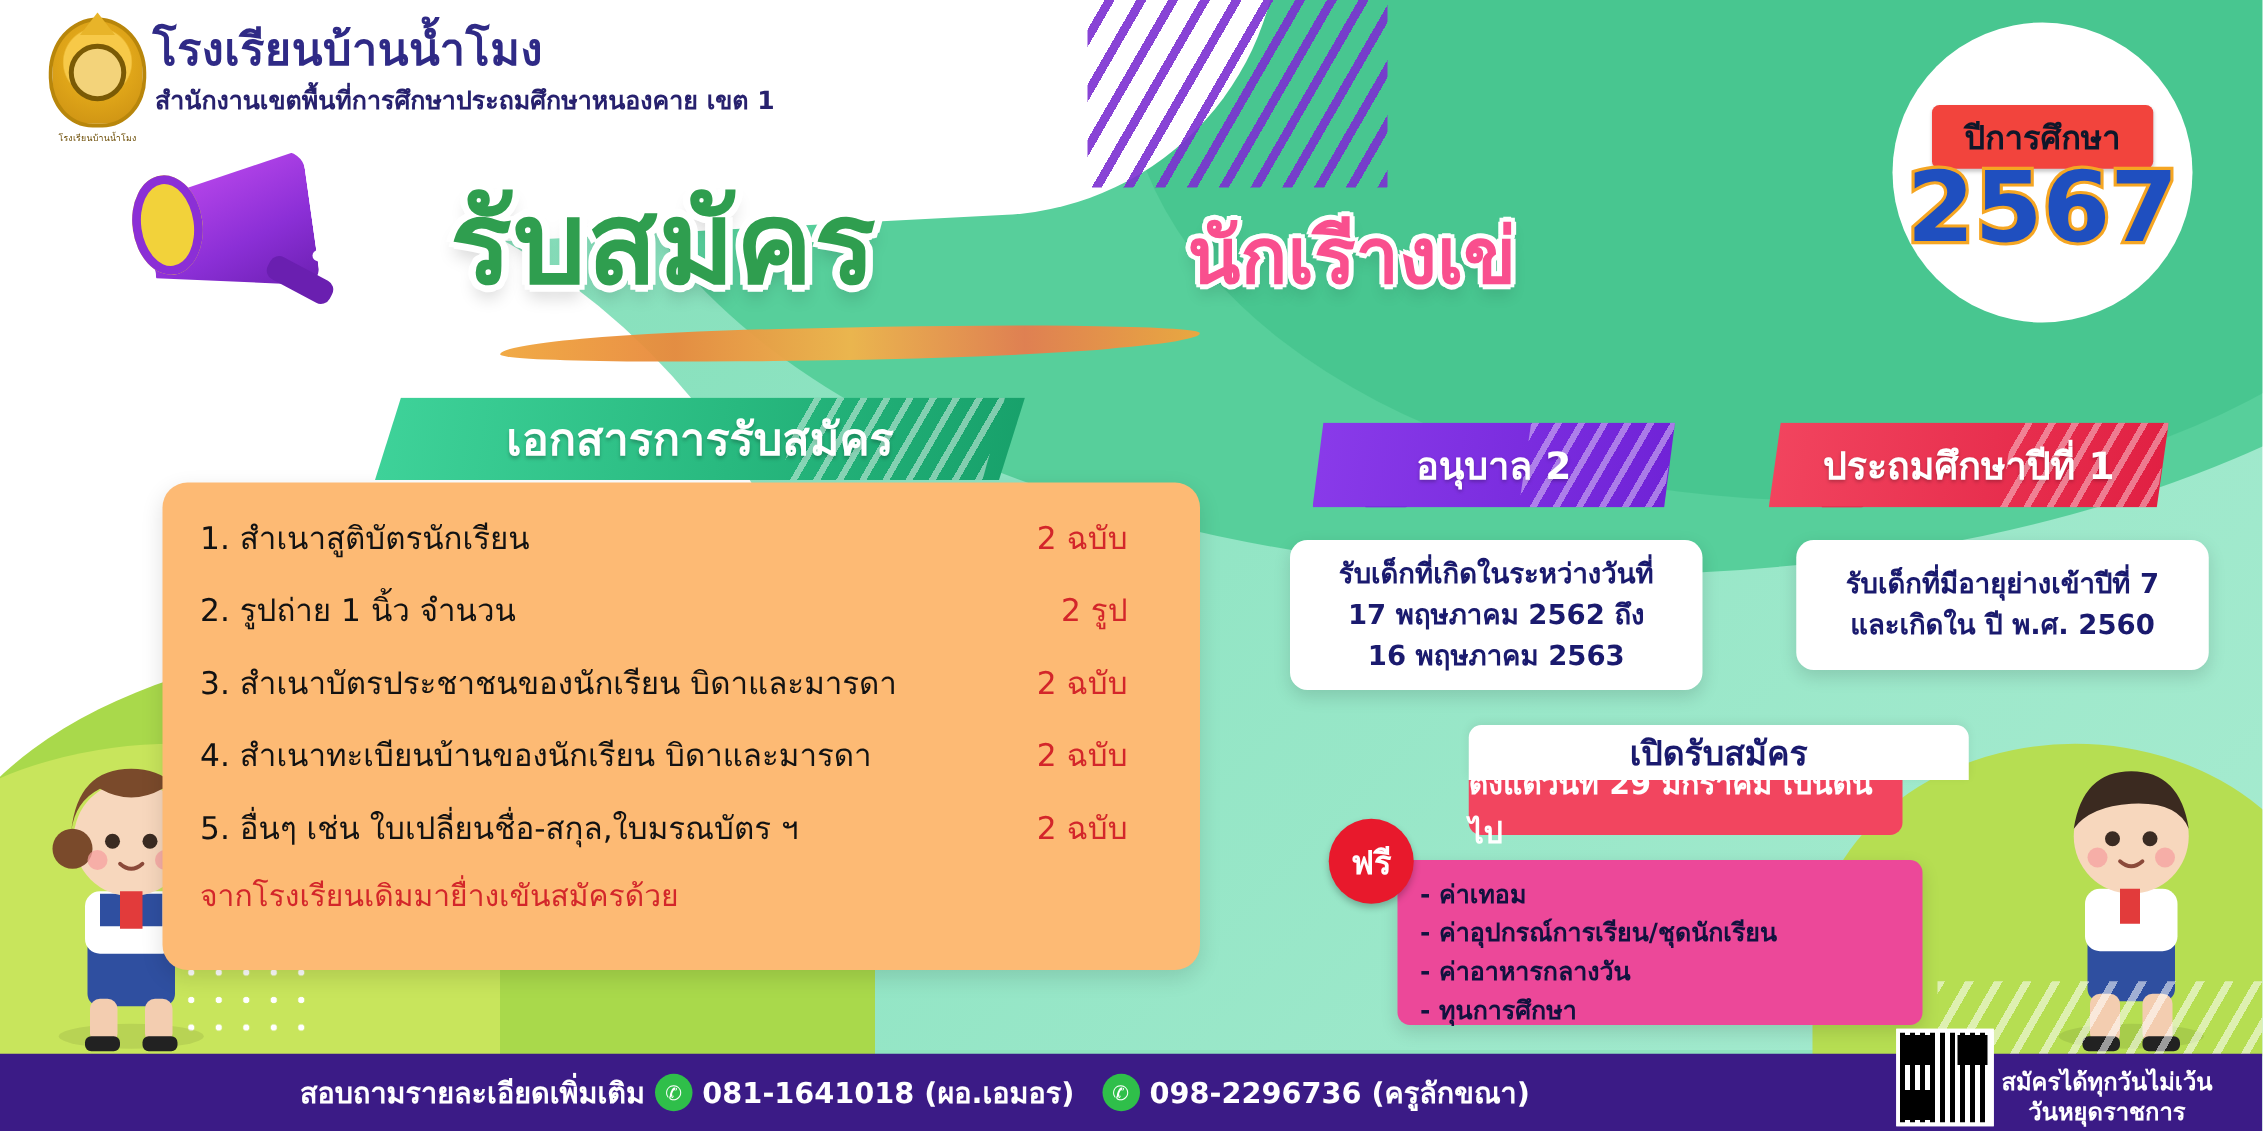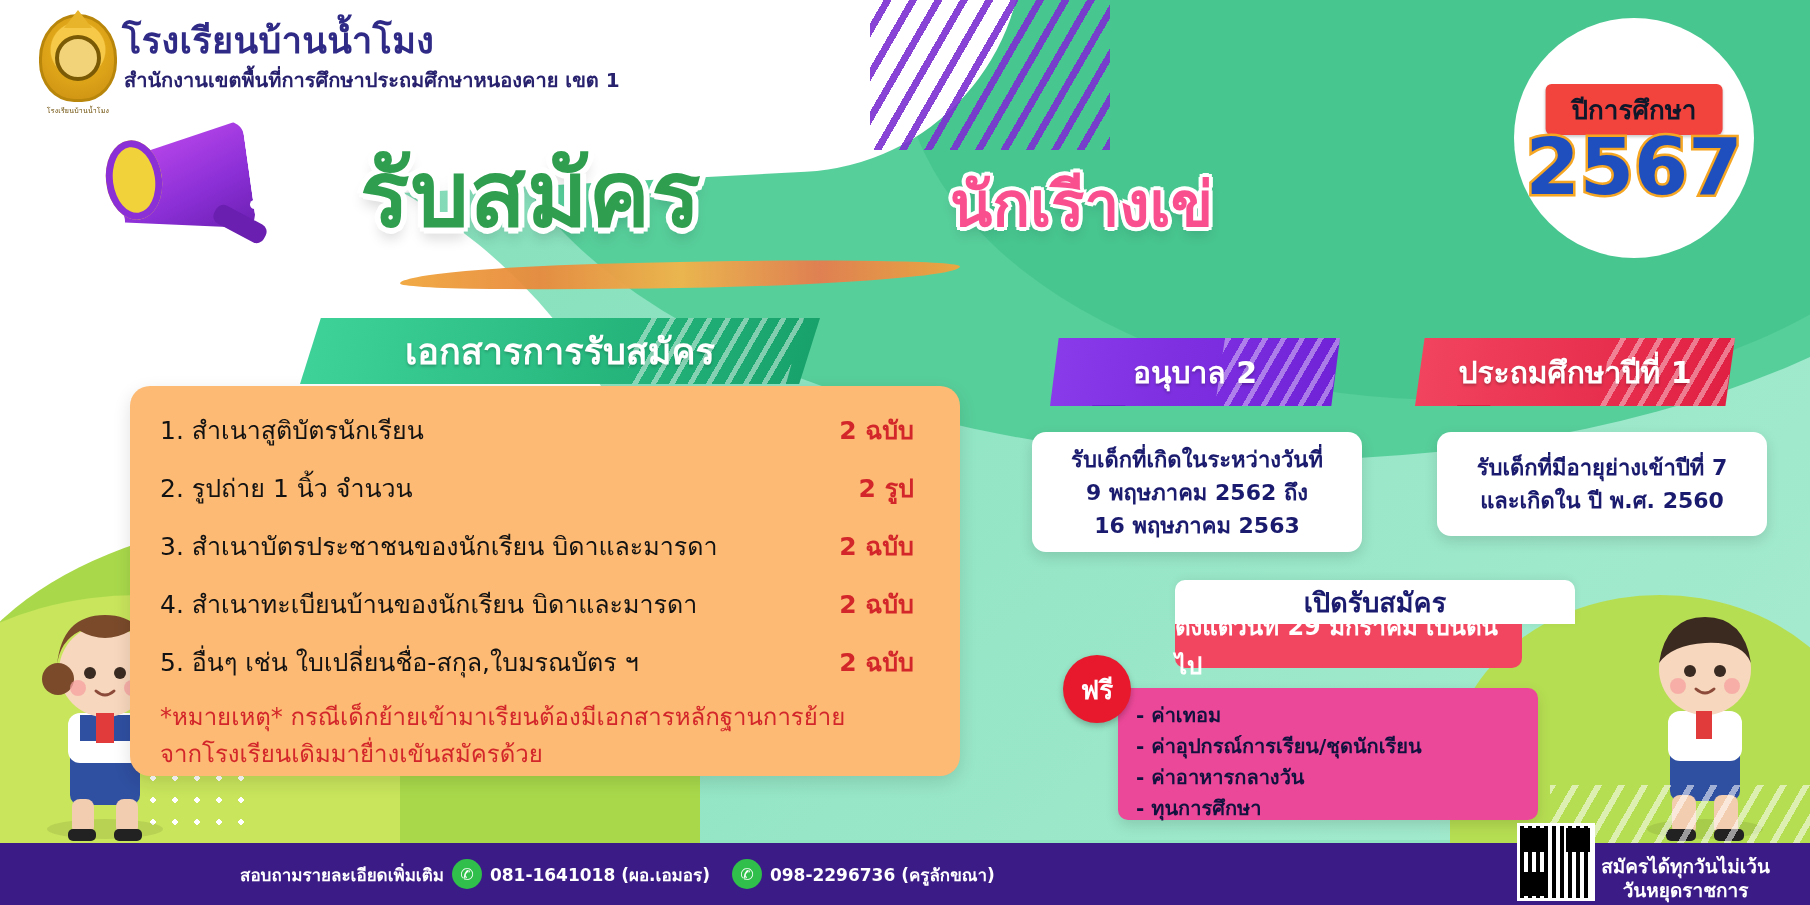--- a/index.html
+++ b/index.html
@@ -196,21 +196,21 @@
   .doc-card{
     position:absolute; left:130px; top:386px; width:830px; height:390px; z-index:6;
     background:#fdba74; border-radius:20px; box-shadow:0 6px 18px rgba(0,0,0,.12);
     padding:24px 30px 18px 30px;
   }
   .doc-row{
     display:flex; justify-content:space-between; align-items:center;
     font-size:25px; color:#121212; margin-bottom:18px;
     font-family:"DejaVu Sans", sans-serif;
   }
-  .doc-row .qty{ color:#d3262a; font-weight:bold; margin-right:16px;}
+  .doc-row .qty{ color:#d3262a; font-weight:normal; margin-right:28px;}
   .doc-note{
     font-size:24px; color:#d3262a; line-height:1.45; margin-top:2px;
   }
   
   .tag{
     position:absolute; z-index:7; display:flex;align-items:center;justify-content:center;
     font-size:30px;font-weight:bold;color:#ffffff;
     text-shadow:0 2px 3px rgba(0,0,0,.25);
   }
   .tag-k2{
@@ -275,21 +275,21 @@
   .kid{ position:absolute; bottom:62px; z-index:5;}
   .kid-girl{ left:10px; width:190px; height:250px;}
   .kid-boy{ right:10px; width:190px; height:250px;}
   
   .footer{
     position:absolute; left:0; bottom:0; width:1810px; height:62px; z-index:9;
     background:#3b1b86;
     display:flex; align-items:center;
   }
   .footer-text{
-    color:#ffffff; font-size:17px; font-weight:bold;
+    color:#ffffff; font-size:23px; font-weight:bold;
     font-family:"DejaVu Sans", sans-serif;
   }
   .phone-ico{
     display:inline-flex;align-items:center;justify-content:center;
     width:30px;height:30px;border-radius:50%;background:#2fbf4a;color:#fff;font-size:16px;
     margin:0 8px;
   }
   .qr{
     position:absolute; right:215px; bottom:4px; width:78px; height:78px; z-index:10;
     background:
@@ -378,39 +378,38 @@
     <div class="doc-row">
       <div><span>4.</span>
       <span>สำเนาทะเบียนบ้านของนักเรียน บิดาและมารดา</span></div>
       <div class="qty">2 ฉบับ</div>
     </div>
     <div class="doc-row">
       <div><span>5.</span>
       <span>อื่นๆ เช่น ใบเปลี่ยนชื่อ-สกุล,ใบมรณบัตร ฯ</span></div>
       <div class="qty">2 ฉบับ</div>
     </div>
-    <div class="doc-note">*หมายเหตุ* กรณีเด็กย้ายเข้ามาเรียนต้องมีเอกสารหลักฐานการย้าย</div>
     <div class="doc-note">จากโรงเรียนเดิมมายื่างเขันสมัครด้วย</div>
   </div>
 
   <div class="tag tag-k2">
     <span>อนุบาล 2</span>
   </div>
   <div class="tag-slash" style="left:1215px; top:338px; width:125px;
        clip-path:polygon(8% 0%,100% 0%,92% 100%,0% 100%);"></div>
 
   <div class="tag tag-p1">
     <span>ประถมศึกษาปีที่ 1</span>
   </div>
   <div class="tag-slash" style="left:1600px; top:338px; width:135px;
        clip-path:polygon(8% 0%,100% 0%,92% 100%,0% 100%);"></div>
 
   <div class="info-card card-k2">
     <div>รับเด็กที่เกิดในระหว่างวันที่</div>
-    <div>9 พฤษภาคม 2562 ถึง</div>
+    <div>17 พฤษภาคม 2562 ถึง</div>
     <div>16 พฤษภาคม 2563</div>
   </div>
   <div class="info-card card-p1">
     <div>รับเด็กที่มีอายุย่างเข้าปีที่ 7</div>
     <div>และเกิดใน ปี พ.ศ. 2560</div>
   </div>
 
   <div class="open-title">เปิดรับสมัคร</div>
   <div class="open-band">ตั้งแต่วันที่ 29 มกราคม เป็นต้นไป</div>
 

